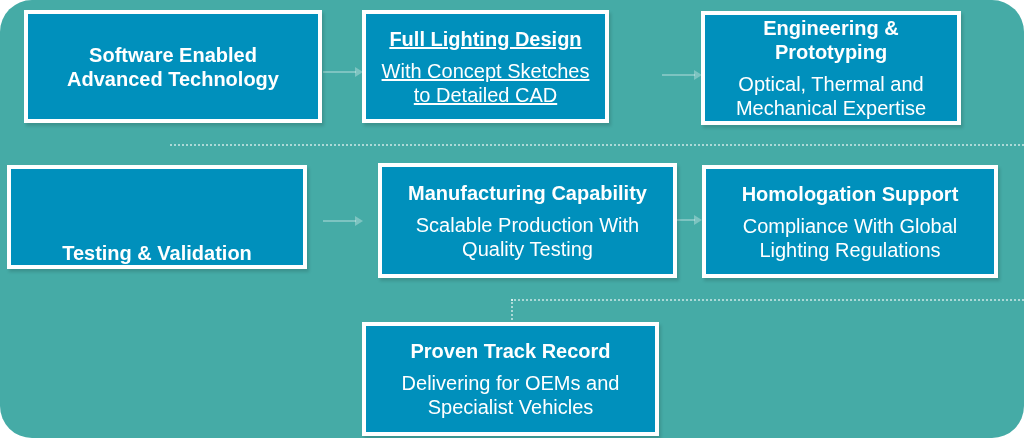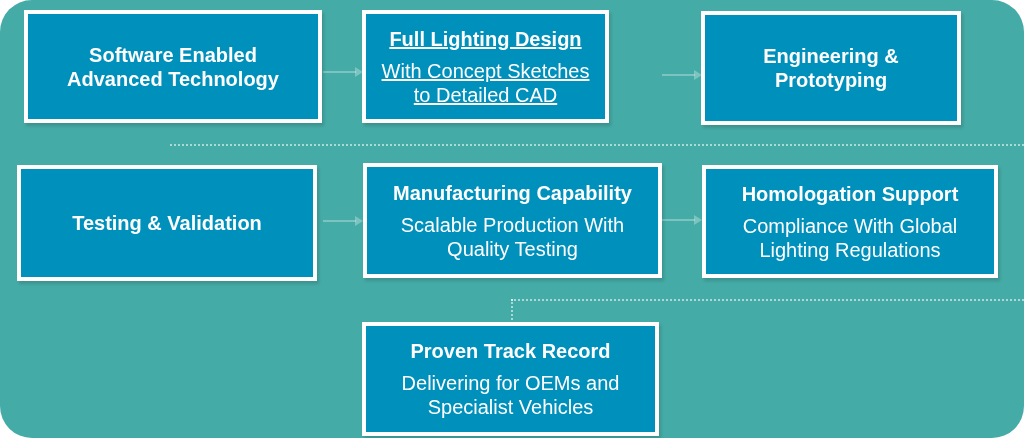--- a/index.html
+++ b/index.html
@@ -34,22 +34,22 @@
   }
   .card-desc {
     font-size: 20px;
     line-height: 24px;
     max-width: 264px;
   }
   
   .c1 { left: 24px;  top: 10px;  width: 298px; height: 113px; }
   .c2 { left: 362px; top: 10px;  width: 247px; height: 113px; text-decoration: underline; }
   .c3 { left: 701px; top: 11px;  width: 260px; height: 114px; }
-  .c4 { left: 17px;  top: 165px; width: 300px; height: 116px; }
-  .c5 { left: 363px; top: 163px; width: 299px; height: 115px; }
+  .c4 { left: 7px;  top: 165px; width: 300px; height: 104px; justify-content: flex-end; }
+  .c5 { left: 378px; top: 163px; width: 299px; height: 115px; }
   .c6 { left: 702px; top: 165px; width: 296px; height: 113px; }
   .c7 { left: 362px; top: 322px; width: 297px; height: 114px; }
   
   .c1 .card-title { max-width: 245px; }
   .c3 .card-title { max-width: 200px; }
   
   .flow-arrow {
     position: absolute;
     width: 33px;
     height: 2px;
@@ -100,20 +100,21 @@
 
   <div class="card c1">
     <div class="card-title">Software Enabled Advanced Technology</div>
   </div>
   <div class="card c2">
     <div class="card-title">Full Lighting Design</div>
     <div class="card-desc">With Concept Sketches to Detailed CAD</div>
   </div>
   <div class="card c3">
     <div class="card-title">Engineering &amp; Prototyping</div>
+    <div class="card-desc">Optical, Thermal and Mechanical Expertise</div>
   </div>
 
   <div class="card c4">
     <div class="card-title">Testing &amp; Validation</div>
   </div>
   <div class="card c5">
     <div class="card-title">Manufacturing Capability</div>
     <div class="card-desc">Scalable Production With Quality Testing</div>
   </div>
   <div class="card c6">

